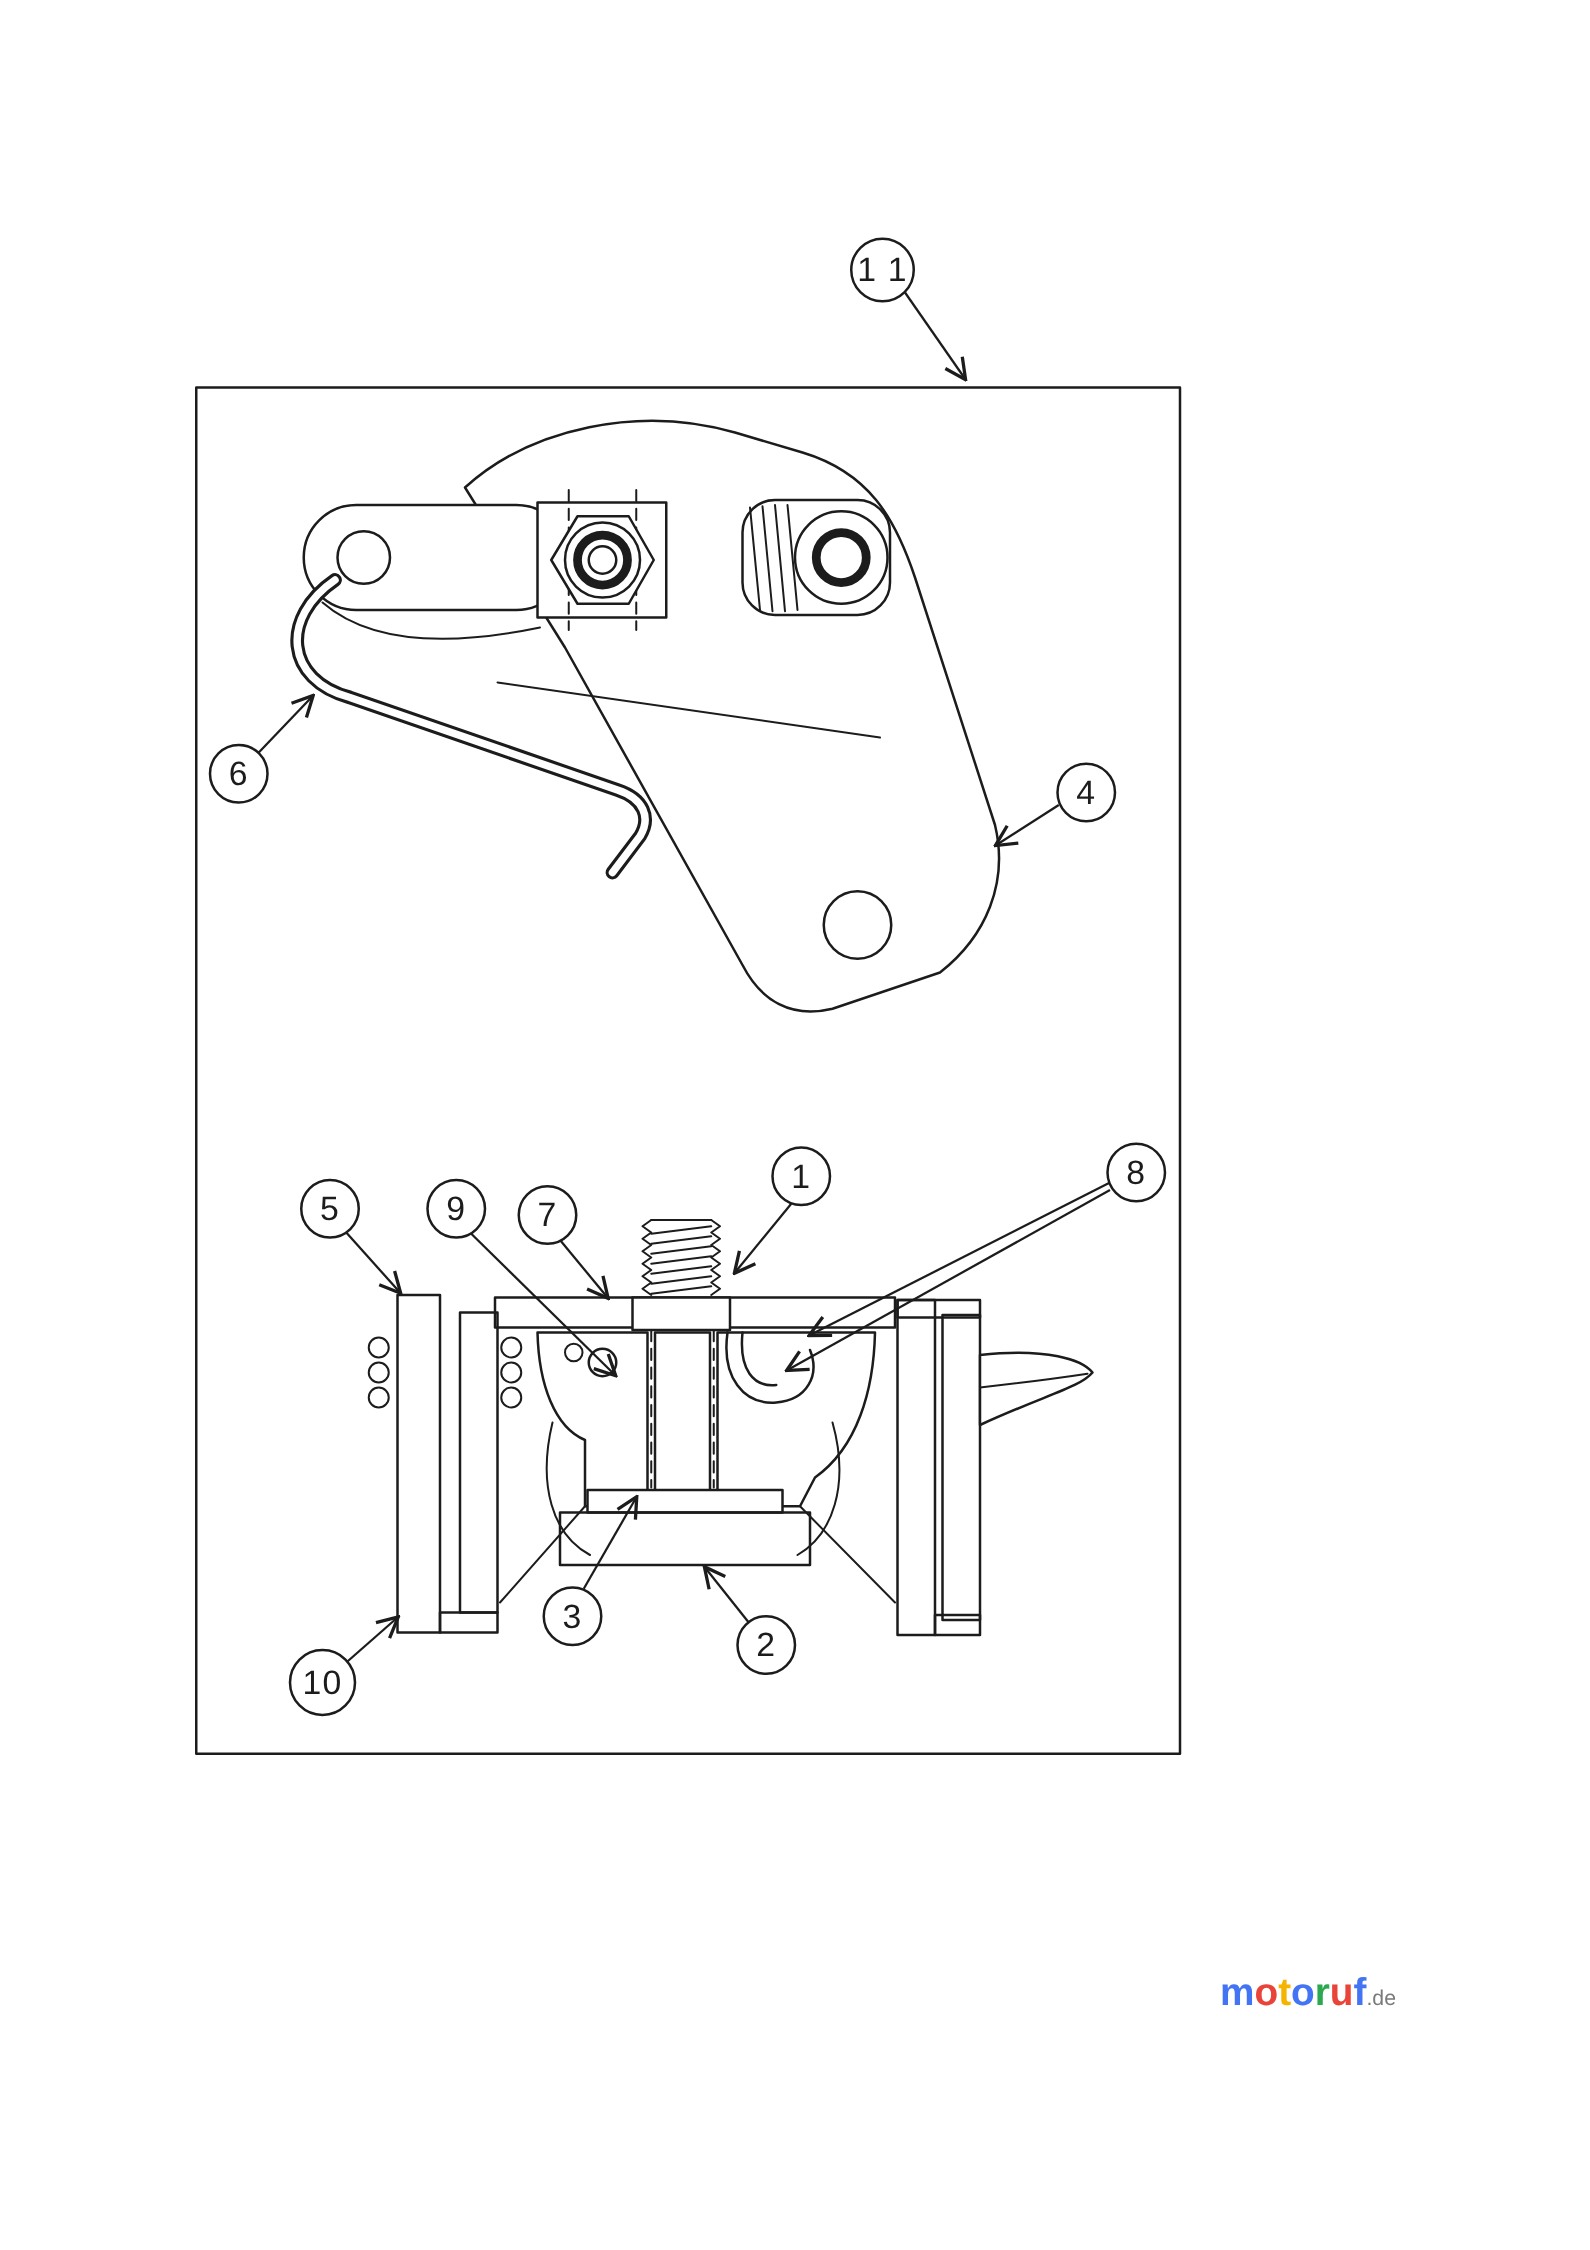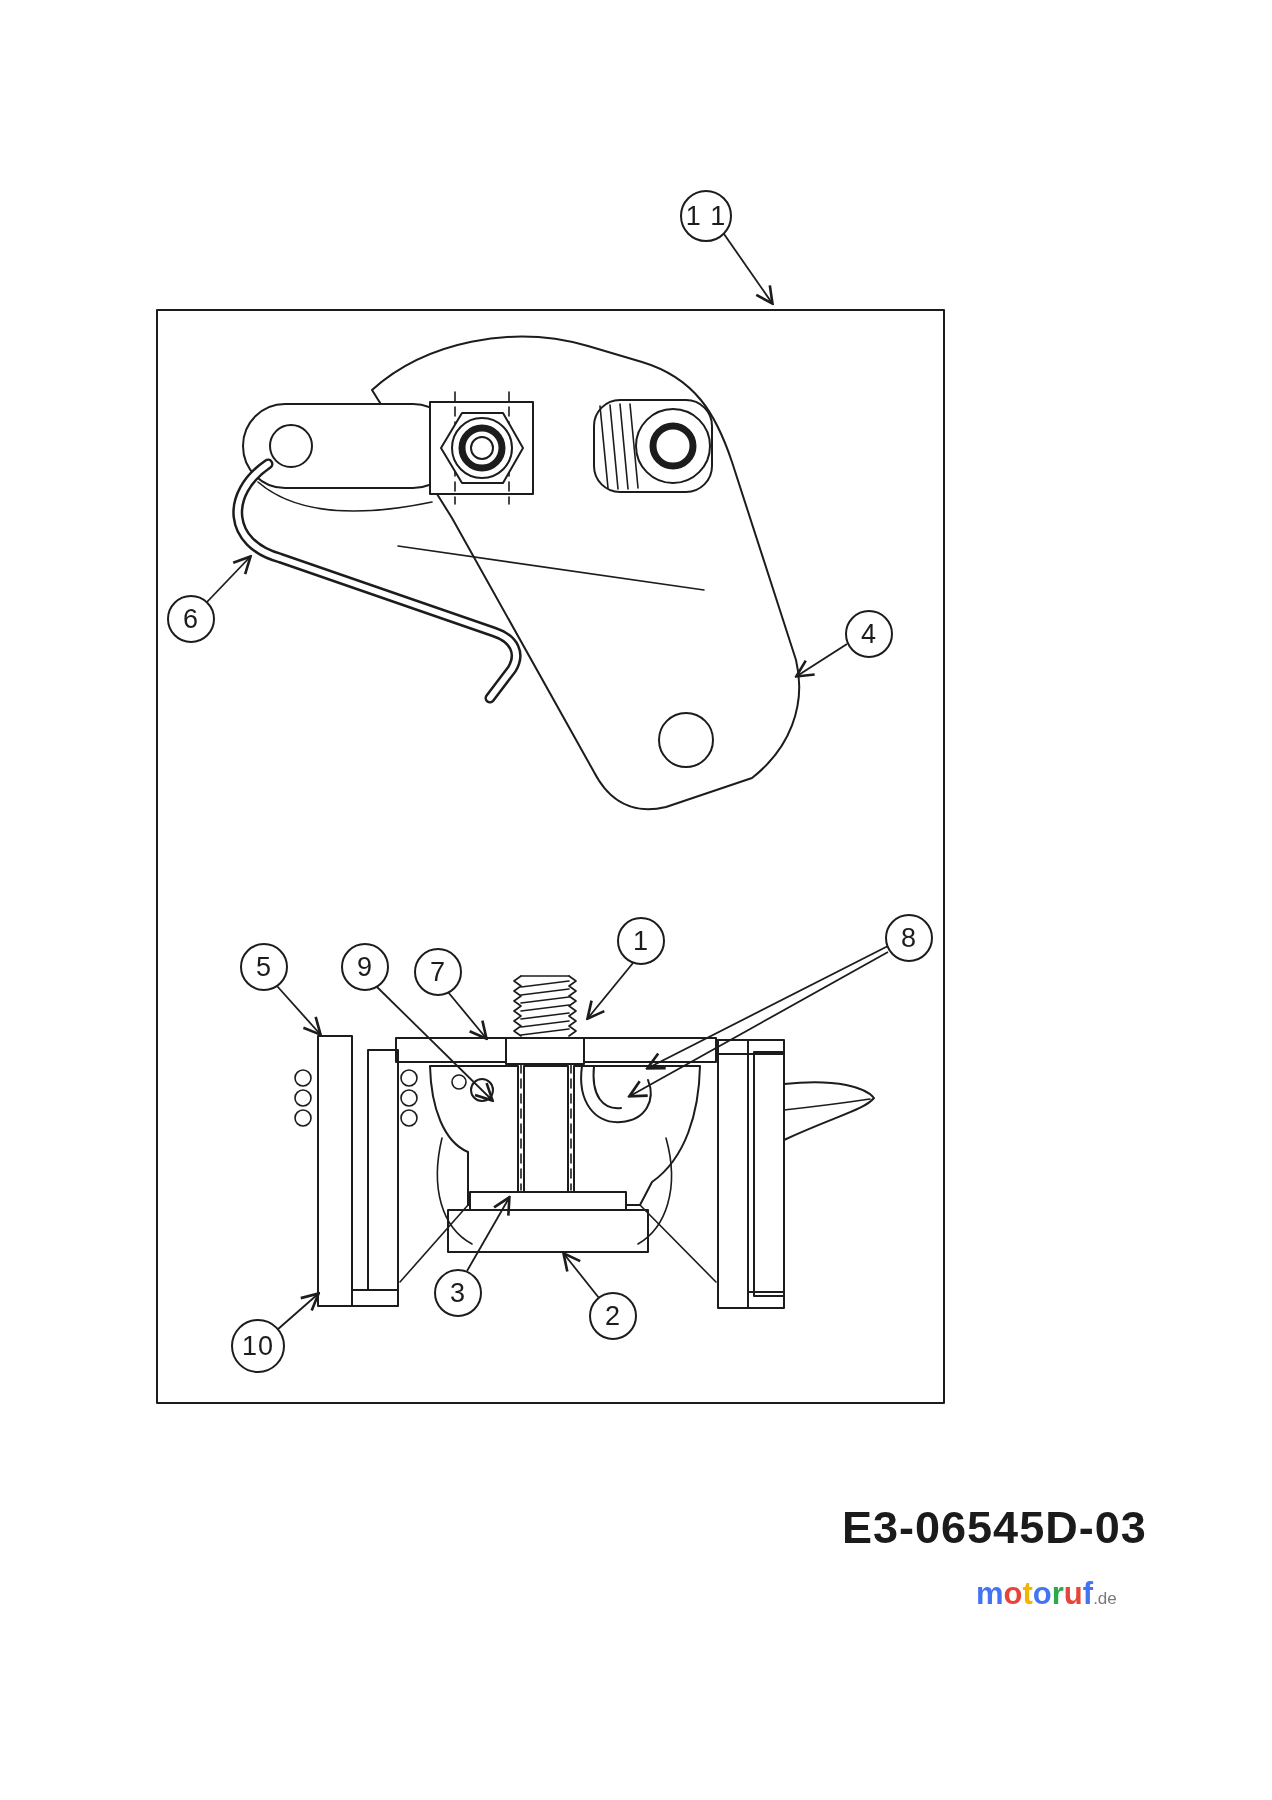--- a/index.html
+++ b/index.html
@@ -202,15 +202,14 @@
     </g>
     <g class="callout">
       <line x1="277" y1="1330" x2="318" y2="1294" marker-end="url(#arr)"></line>
       <circle cx="258" cy="1346" r="26"></circle>
       <text x="258" y="1355">10</text>
     </g>
   </svg>
 
   <div class="watermark"><span style="color: rgb(66, 116, 244);">m</span><span style="color: rgb(232, 68, 58);">o</span><span style="color: rgb(244, 180, 0);">t</span><span style="color: rgb(66, 116, 244);">o</span><span style="color: rgb(44, 169, 79);">r</span><span style="color: rgb(232, 68, 58);">u</span><span style="color: rgb(66, 116, 244);">f</span><span class="suffix">.de</span></div>
 
-  <div class="partnum">E3-06545D-03</div>
 
 </div>
 
 </body></html>

